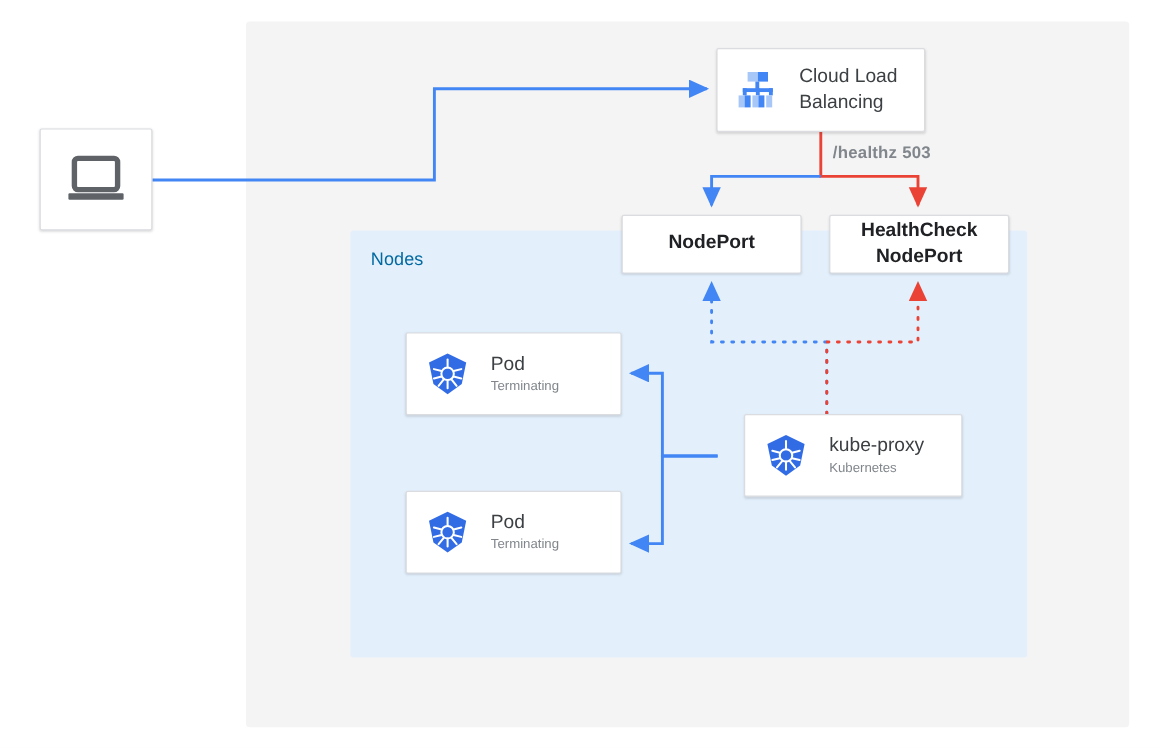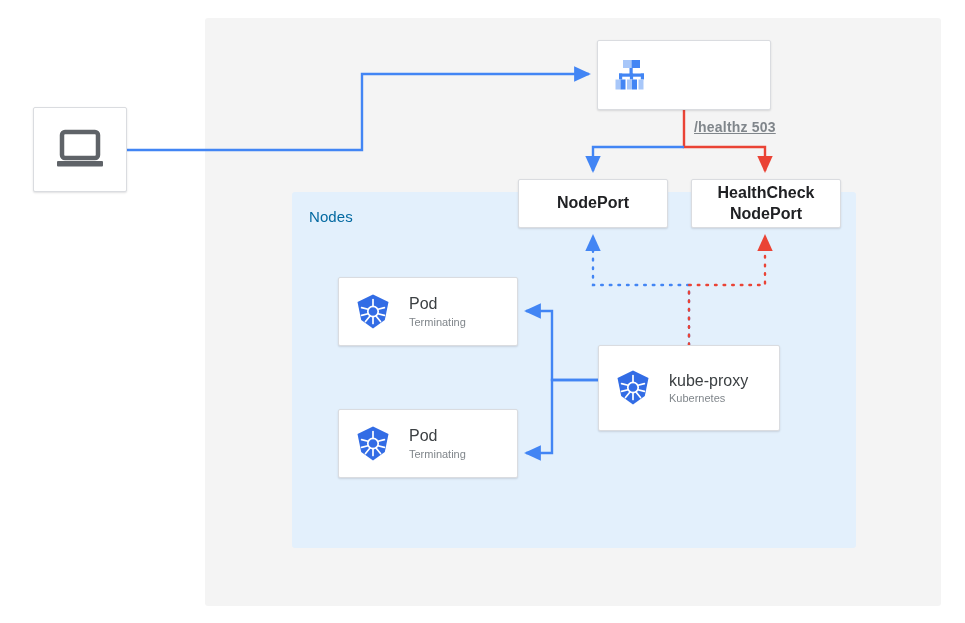--- a/index.html
+++ b/index.html
@@ -83,31 +83,30 @@
     line-height: 1.35;
   }
   
   #client-box { left: 33px; top: 107px; width: 94px; height: 85px; justify-content: center; }
   #lb-box { left: 597px; top: 40px; width: 174px; height: 70px; padding-left: 12px; }
   #lb-box .card-text .t1 { font-size: 16px; color: #3c4043; }
   #nodeport-box { left: 518px; top: 179px; width: 150px; height: 49px; }
   #hc-box { left: 691px; top: 179px; width: 150px; height: 49px; }
   #pod1-box { left: 338px; top: 277px; width: 180px; height: 69px; padding-left: 14px; }
   #pod2-box { left: 338px; top: 409px; width: 180px; height: 69px; padding-left: 14px; }
-  #kube-box { left: 598px; top: 345px; width: 182px; height: 86px; padding-left: 14px; }
+  #kube-box { left: 620px; top: 345px; width: 182px; height: 69px; padding-left: 14px; }
   .gap { width: 16px; flex: 0 0 auto; }
   .healthz-label {
     position: absolute;
     left: 694px;
     top: 119px;
     font-size: 14px;
     font-weight: bold;
     color: #80868b;
     letter-spacing: .2px;
-    text-decoration: underline;
   }
   svg.wires {
     position: absolute;
     left: 0;
     top: 0;
     width: 965px;
     height: 623px;
     pointer-events: none;
   }
 </style>
@@ -165,20 +164,24 @@
         <rect x="19.9" y="18.5" width="3.2" height="6" fill="#4285f4"></rect>
         <rect x="30.8" y="18.5" width="3.2" height="6" fill="#4285f4"></rect>
         <rect x="5.5" y="24.5" width="5" height="10" fill="#a8c7f9"></rect>
         <rect x="10.5" y="24.5" width="5" height="10" fill="#4285f4"></rect>
         <rect x="17" y="24.5" width="5" height="10" fill="#a8c7f9"></rect>
         <rect x="22" y="24.5" width="5" height="10" fill="#4285f4"></rect>
         <rect x="28.5" y="24.5" width="5" height="10" fill="#a8c7f9"></rect>
       </svg>
     </span>
     <span class="gap"></span>
+    <span class="card-text">
+      <span class="t1">Cloud Load</span>
+      <span class="t1">Balancing</span>
+    </span>
   </div>
 
   <div class="healthz-label">/healthz 503</div>
 
   <div class="card card-plain" id="nodeport-box">
     <span class="card-title-bold">NodePort</span>
   </div>
 
   <div class="card card-plain" id="hc-box">
     <span class="card-title-bold">

